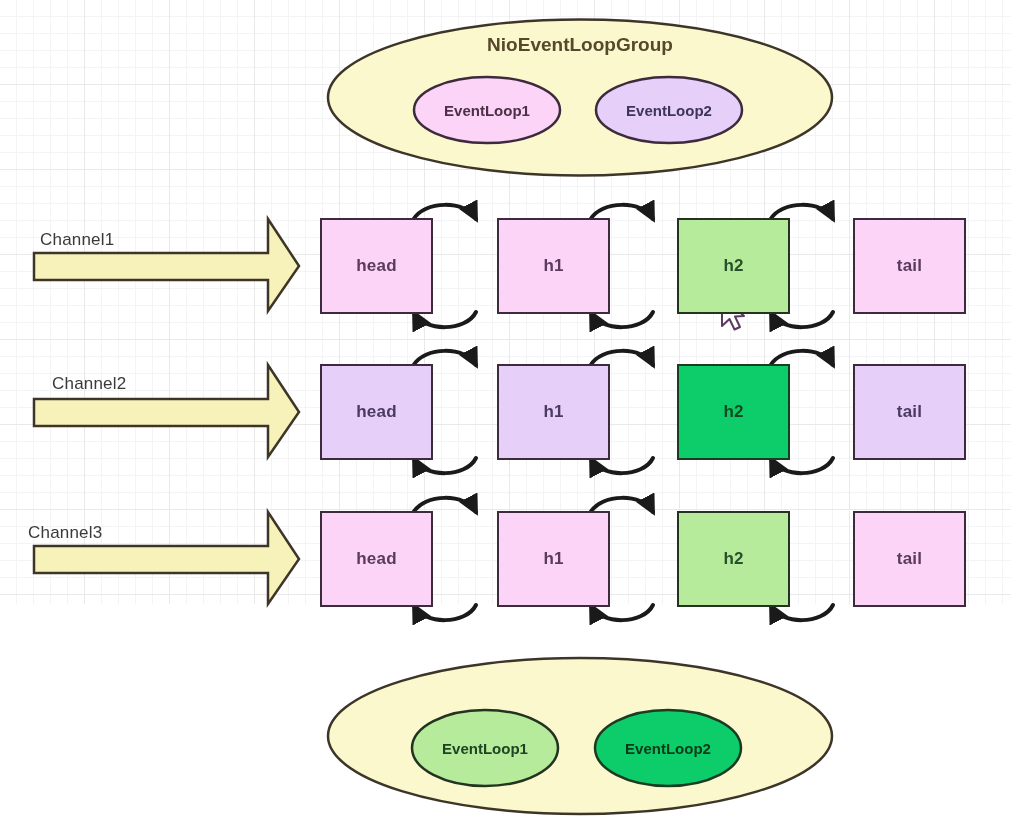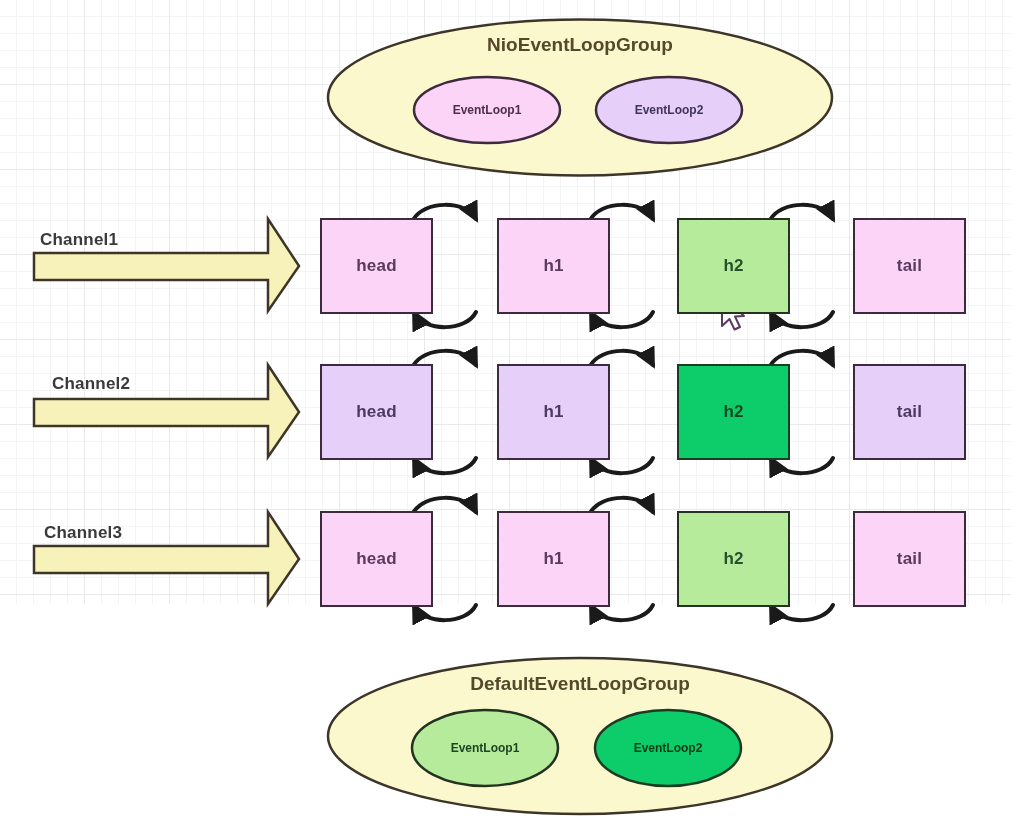--- a/index.html
+++ b/index.html
@@ -30,31 +30,31 @@
     font-size:17px;font-weight:bold;
     letter-spacing:.2px;
     margin-left:20px;
   }
   .pink-box{background:#fbd4f8;color:#5a3a5e;}
   .purple-box{background:#e6cff9;color:#4b3a63;}
   .lgreen-box{background:#b6eb9c;color:#28502a;border-color:#23331f;}
   .green-box{background:#0ccd6a;color:#114a22;border-color:#1d3a23;}
   .chan-label{
     position:absolute;
-    font-size:17px;font-weight:bold;color:#3a3a3a;
+    font-size:17px;font-weight:normal;color:#3a3a3a;
     letter-spacing:.2px;white-space:nowrap;
   }
   .grp-title{
     position:absolute;
     font-size:19px;font-weight:bold;color:#55482b;
     white-space:nowrap;text-align:center;
   }
   .ell-label{
     position:absolute;
-    font-size:12px;font-weight:bold;
+    font-size:15px;font-weight:bold;
     white-space:nowrap;text-align:center;
     display:flex;align-items:center;justify-content:center;
   }
   .lab-pink{color:#4b3146;}
   .lab-purple{color:#3e3557;}
   .lab-lgreen{color:#1f4423;}
   .lab-green{color:#0a3a18;}
 </style>
 </head>
 <body>
@@ -116,30 +116,29 @@
       <path d="M653,605 C643,625 601,625 591,606" marker-end="url(#ah)"></path>
       <path d="M833,605 C823,625 781,625 771,606" marker-end="url(#ah)"></path>
     </g>
 
     <g transform="translate(722,296)">
       <path d="M0,0 L0,30 L7.5,23 L12.5,33.5 L18,31 L13,20.5 L22,20 Z" fill="#ffffff" stroke="#5a3a5e" stroke-width="2" stroke-linejoin="round"></path>
     </g>
   </svg>
 
   <div class="grp-title" style="left:430px;top:34px;width:300px;">NioEventLoopGroup</div>
-  <div class="grp-title" style="left:430px;top:673px;width:300px;">DefaultEventLoopGroup</div>
 
   <div class="ell-label lab-pink" style="left:414px;top:95px;width:146px;height:30px;">EventLoop1</div>
   <div class="ell-label lab-purple" style="left:596px;top:95px;width:146px;height:30px;">EventLoop2</div>
   <div class="ell-label lab-lgreen" style="left:412px;top:733px;width:146px;height:30px;">EventLoop1</div>
   <div class="ell-label lab-green" style="left:595px;top:733px;width:146px;height:30px;">EventLoop2</div>
 
   <div class="chan-label" style="left:40px;top:230px;">Channel1</div>
   <div class="chan-label" style="left:52px;top:374px;">Channel2</div>
-  <div class="chan-label" style="left:44px;top:523px;">Channel3</div>
+  <div class="chan-label" style="left:28px;top:523px;">Channel3</div>
 
   <div class="node-box pink-box" style="left:300px;top:218px;width:113px;height:96px;">head</div>
   <div class="node-box pink-box" style="left:477px;top:218px;width:113px;height:96px;">h1</div>
   <div class="node-box lgreen-box" style="left:657px;top:218px;width:113px;height:96px;">h2</div>
   <div class="node-box pink-box" style="left:833px;top:218px;width:113px;height:96px;">tail</div>
 
   <div class="node-box purple-box" style="left:300px;top:364px;width:113px;height:96px;">head</div>
   <div class="node-box purple-box" style="left:477px;top:364px;width:113px;height:96px;">h1</div>
   <div class="node-box green-box" style="left:657px;top:364px;width:113px;height:96px;">h2</div>
   <div class="node-box purple-box" style="left:833px;top:364px;width:113px;height:96px;">tail</div>

